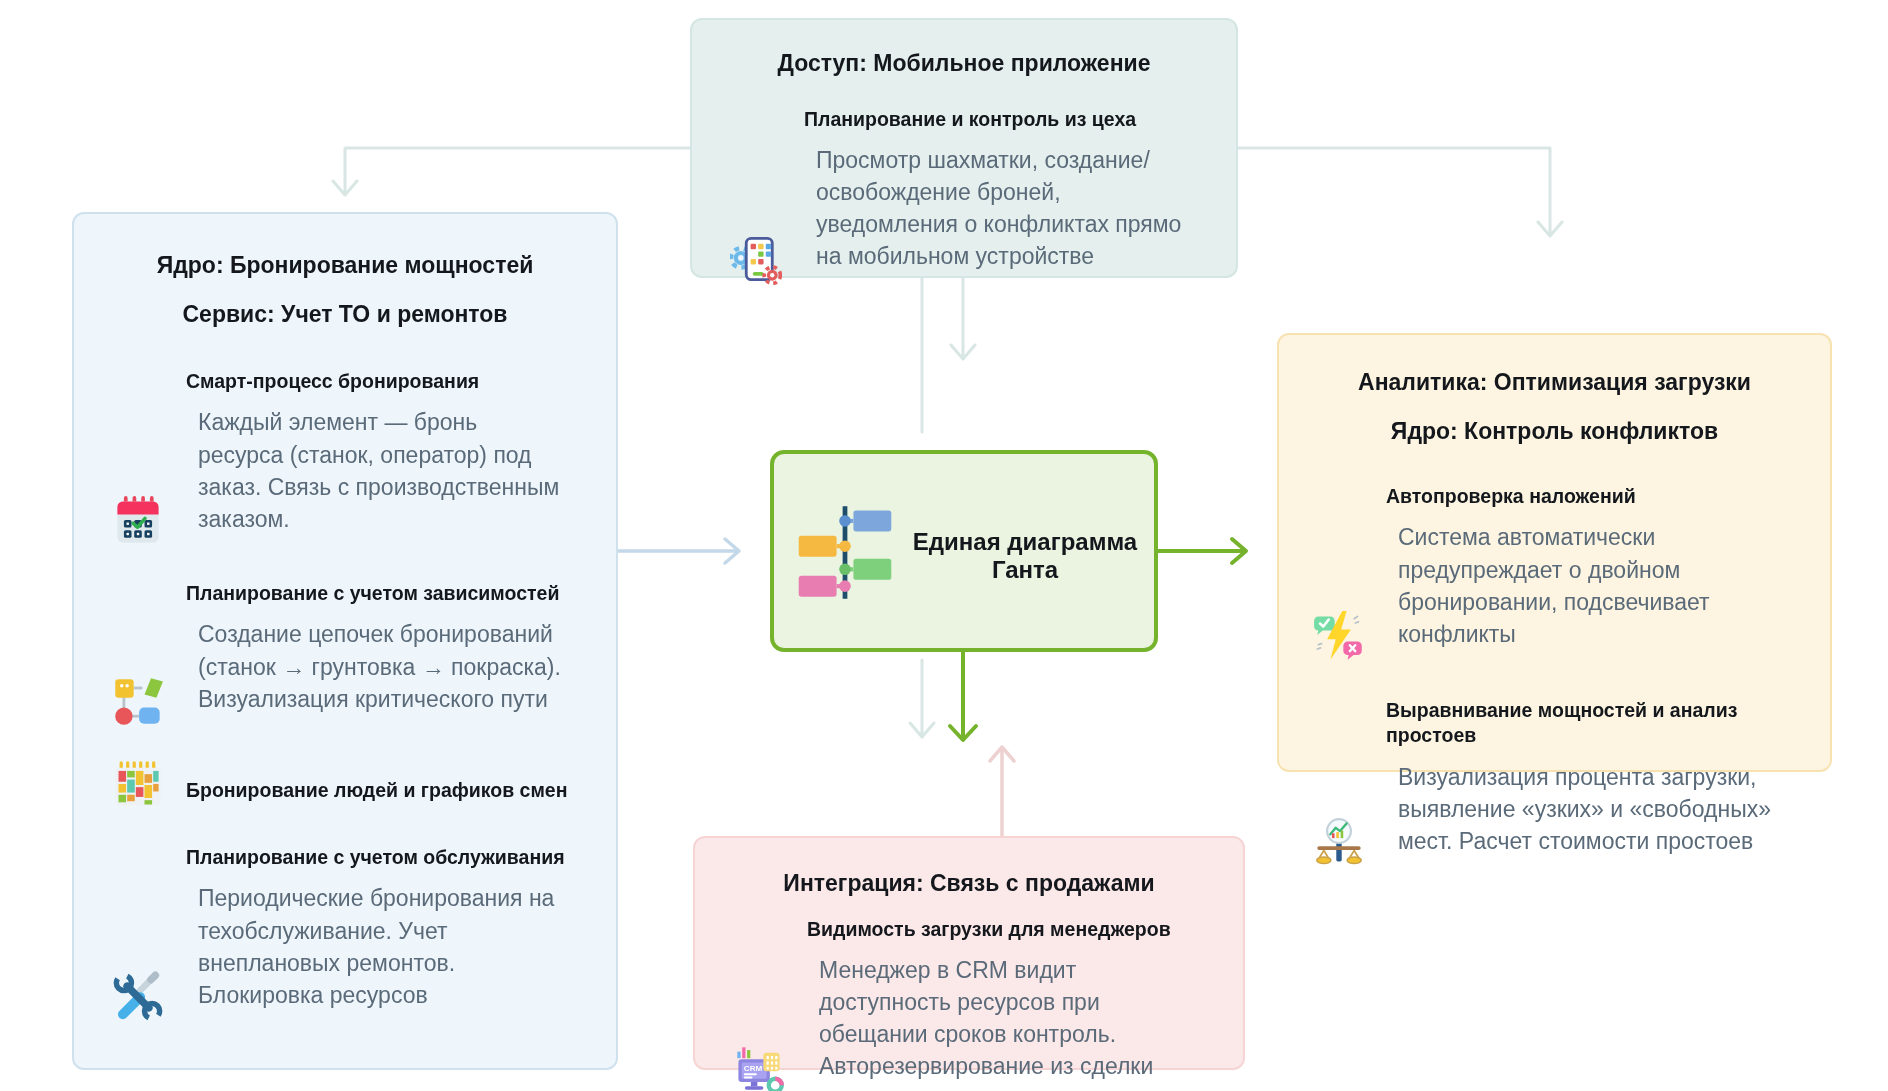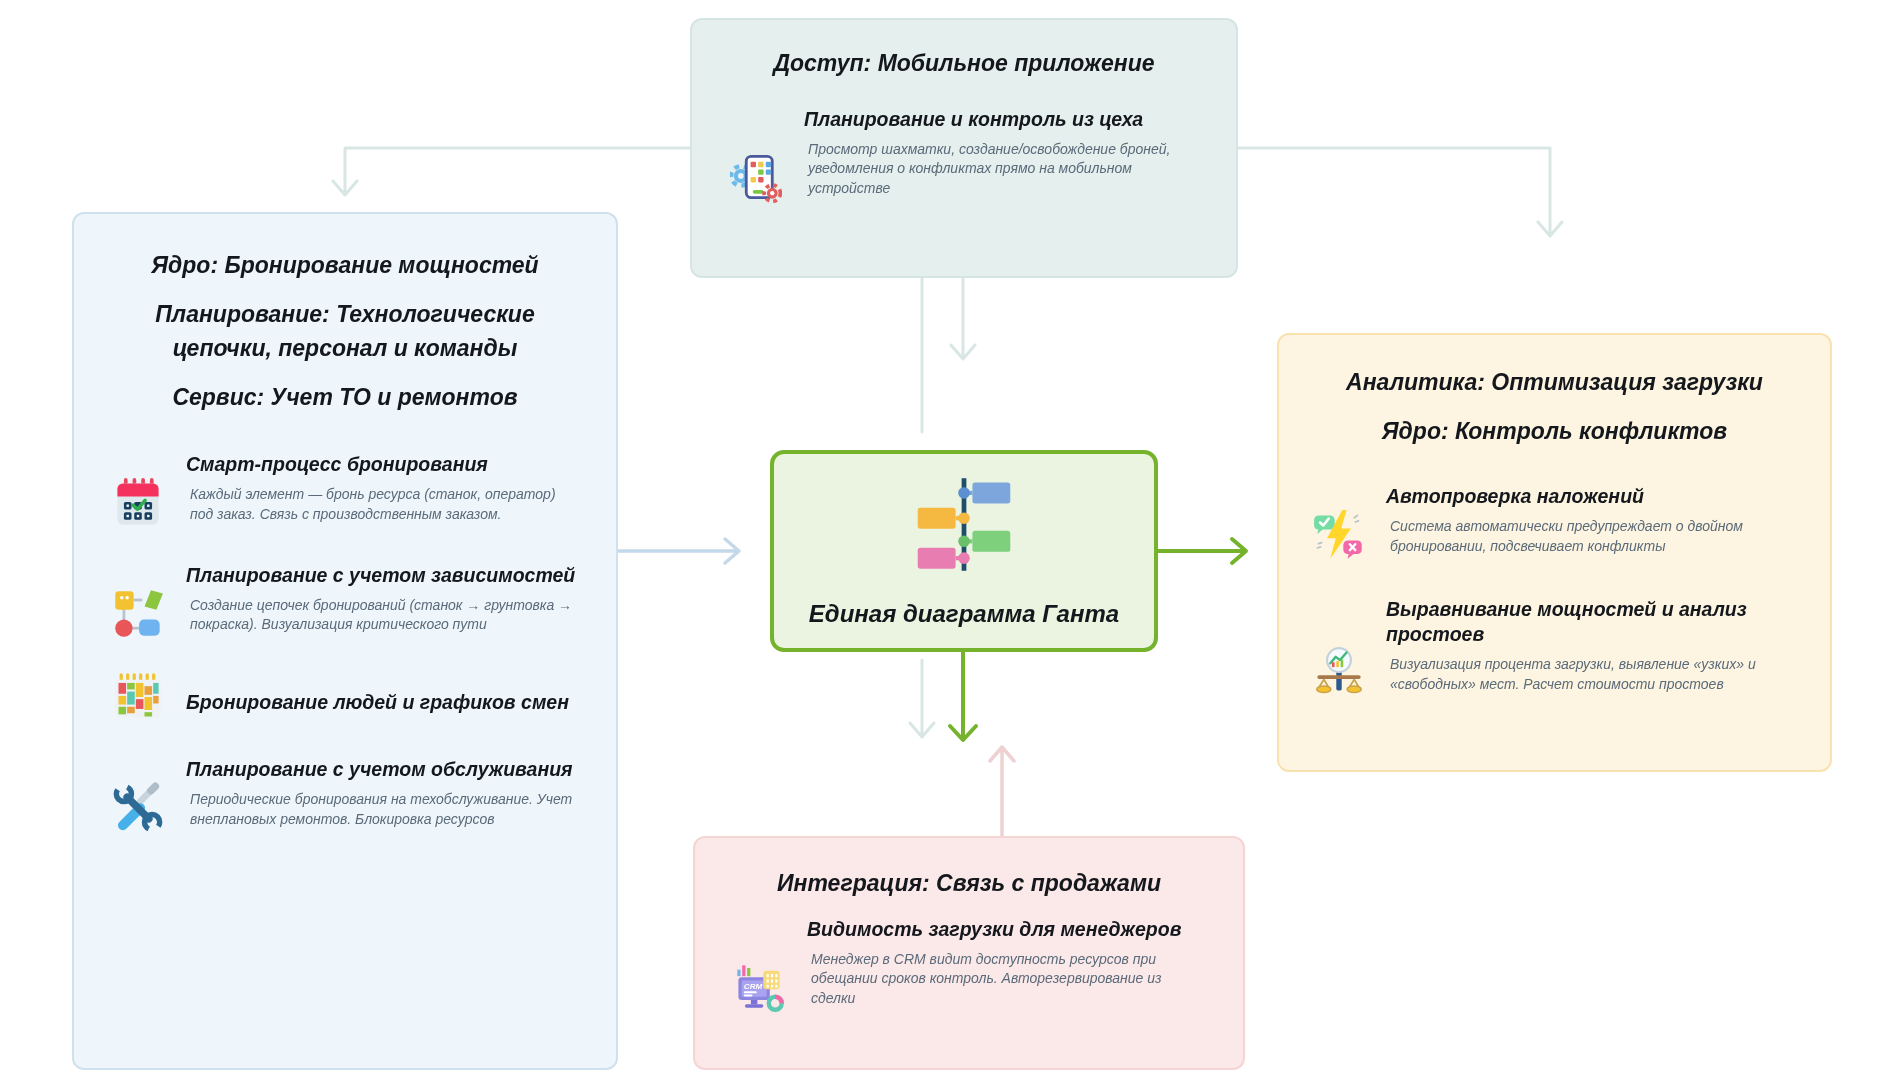--- a/index.html
+++ b/index.html
@@ -13,41 +13,40 @@
     --arrow-teal:#d8e6e4;
     --arrow-blue:#c3d8e8;
     --arrow-green:#76b32d;
     --arrow-pink:#eed2d2;
   }
   html,body{margin:0;padding:0;background:#ffffff;}
   .canvas{
     position:relative;width:1888px;height:1091px;background:#ffffff;
     font-family:"Liberation Sans", sans-serif;color:var(--heading);
     overflow:hidden;
-    font-style:italic;
   }
   .arrows{position:absolute;left:0;top:0;width:1888px;height:1091px;pointer-events:none;}
   .box{position:absolute;box-sizing:border-box;border-radius:12px;}
   .box-top{left:690px;top:18px;width:548px;height:260px;background:var(--top-bg);border:2px solid var(--top-bd);padding:26px 38px;}
   .box-left{left:72px;top:212px;width:546px;height:858px;background:var(--left-bg);border:2px solid var(--left-bd);padding:34px 38px;}
-  .box-center{left:770px;top:450px;width:388px;height:202px;background:var(--center-bg);border:4px solid var(--center-bd);border-radius:14px;padding:20px 10px 18px;display:flex;flex-direction:column;align-items:center;justify-content:space-between;}
+  .box-center{left:770px;top:450px;width:388px;height:202px;background:var(--center-bg);border:4px solid var(--center-bd);border-radius:14px;padding:20px 10px 18px;display:flex;flex-direction:row;align-items:center;justify-content:space-between;}
   .box-right{left:1277px;top:333px;width:555px;height:439px;background:var(--right-bg);border:2px solid var(--right-bd);padding:30px 34px;}
   .box-bottom{left:693px;top:836px;width:552px;height:234px;background:var(--bottom-bg);border:2px solid var(--bottom-bd);padding:28px 38px;}
   .box h2{font-size:23px;line-height:1.5;font-weight:700;margin:0 0 14px;text-align:center;}
   .box-top h2{margin-bottom:24px;}
   .center-title{font-size:24px;font-weight:700;margin:10px 0 2px;text-align:center;}
   .item{display:flex;gap:22px;margin-top:30px;align-items:flex-end;}
   .box-top .item{margin-top:0;}
   .box-left .item{margin-top:32px;}
   .box-left .item:first-of-type{margin-top:36px;}
   .box-right .item{margin-top:34px;gap:21px;}
   .box-bottom .item{margin-top:6px;}
   .item .icon{flex:0 0 52px;width:52px;height:52px;}
   .item h3{font-size:19.5px;font-weight:700;margin:2px 0 8px;line-height:1.3;}
-  .item p{font-size:14px;line-height:1.4;color:var(--desc);margin:4px;}
+  .item p{font-size:23px;line-height:1.4;color:var(--desc);margin:12px;}
   svg{display:block;}
 </style>
 </head>
 <body>
 
 <div class="canvas">
 
   <svg class="arrows" viewBox="0 0 1888 1091" fill="none" stroke-linecap="round" stroke-linejoin="round">
     <g stroke="var(--arrow-teal)" stroke-width="3">
       <path d="M690 148 L345 148 L345 192 M333 181 L345 195 L357 181"></path>
@@ -92,21 +91,20 @@
       </span>
       <div>
         <h3>Планирование и контроль из цеха</h3>
         <p>Просмотр шахматки, создание/освобождение броней, уведомления о конфликтах прямо на мобильном устройстве</p>
       </div>
     </div>
   </section>
 
   <section class="box box-left">
     <h2>Ядро: Бронирование мощностей</h2>
-    <h2>Планирование: Технологические цепочки, персонал и команды</h2>
     <h2>Сервис: Учет ТО и ремонтов</h2>
 
     <div class="item">
       <span class="icon">
         <svg viewBox="0 0 48 48" width="52" height="52">
           <rect x="11" y="1" width="3.4" height="8" rx="1.7" fill="#e8465a"></rect>
           <rect x="19" y="1" width="3.4" height="8" rx="1.7" fill="#e8465a"></rect>
           <rect x="27" y="1" width="3.4" height="8" rx="1.7" fill="#e8465a"></rect>
           <rect x="35" y="1" width="3.4" height="8" rx="1.7" fill="#e8465a"></rect>
           <rect x="5" y="6" width="38" height="38" rx="5" fill="#dfe9ed"></rect>

